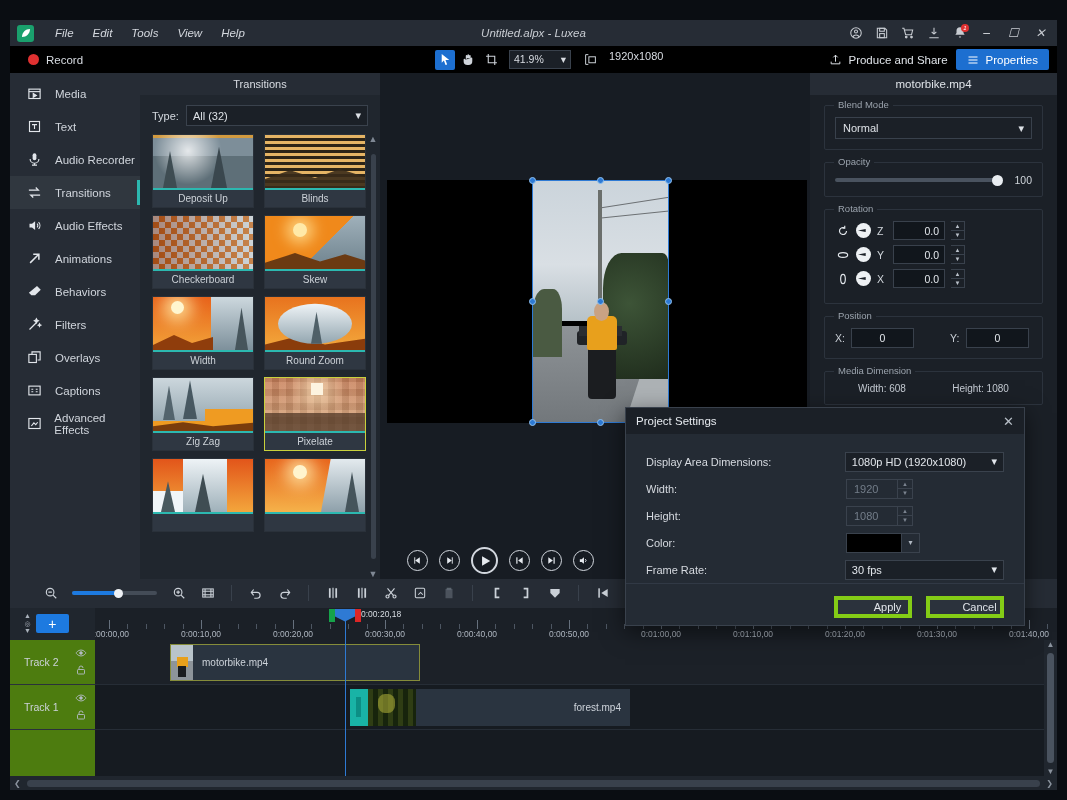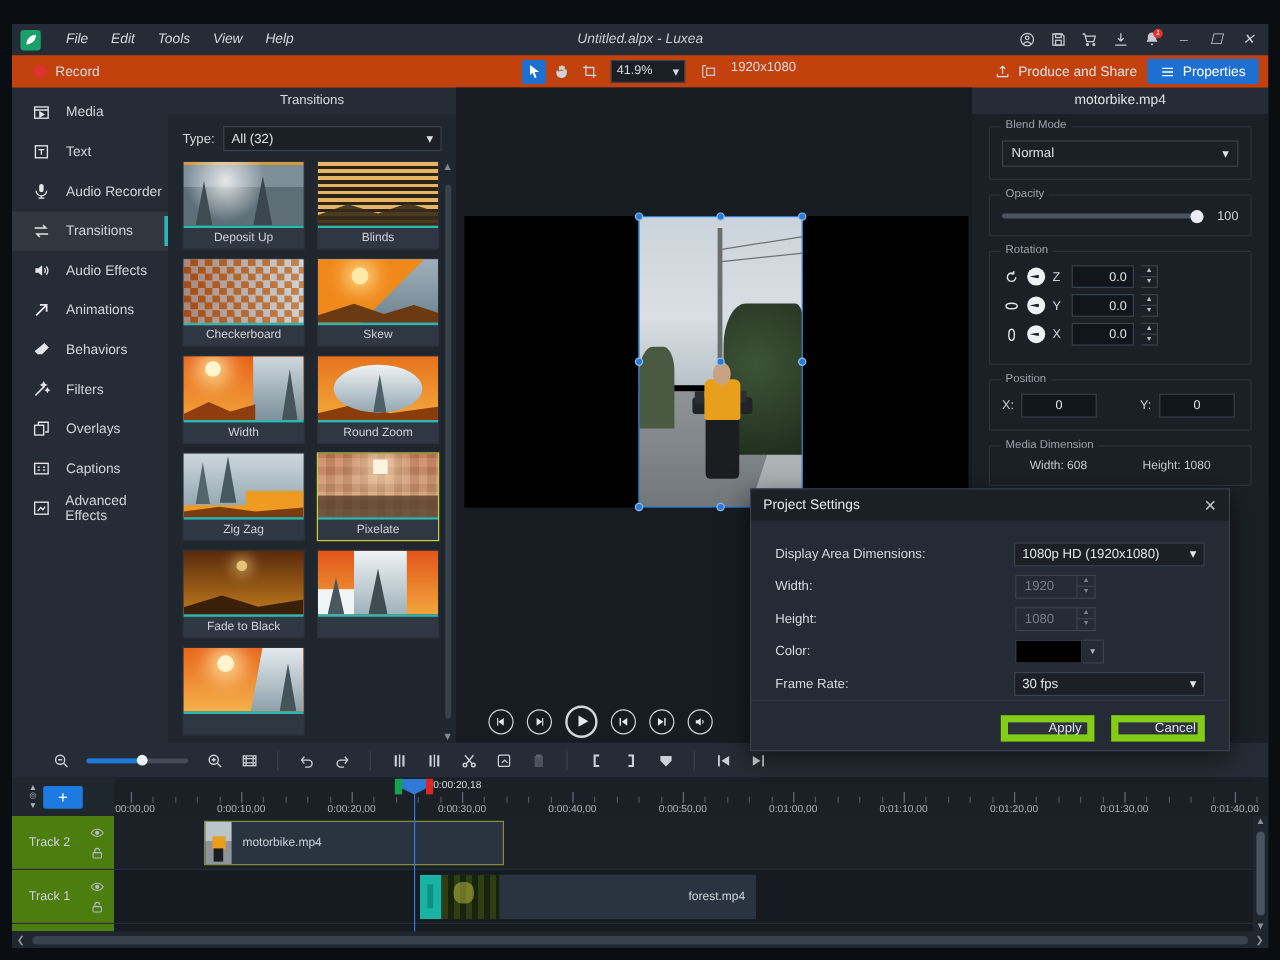--- a/index.html
+++ b/index.html
@@ -49,21 +49,21 @@
     border-radius: 50%; background: #e03131; color: #fff; font-size: 6px;
     display: flex; align-items: center; justify-content: center; line-height: 1;
   }
   .wbtn {
     width: 25px; height: 25px; display: flex; align-items: center; justify-content: center;
     color: #c8ccd2; font-size: 12px;
   }
 
   
   .secondbar {
-    height: 27px; background: #c2410c; display: flex; align-items: center;
+    height: 27px; background: #000000; display: flex; align-items: center;
     flex: 0 0 27px; position: relative;
   }
   .record {
     display: flex; align-items: center; gap: 7px; padding-left: 18px;
   }
   .rec-dot { width: 11px; height: 11px; border-radius: 50%; background: #e03131; }
   .record span { color: #d8dce2; font-size: 11.5px; }
   .tool-group {
     position: absolute; left: 425px; display: flex; align-items: flex-start; gap: 3px;
   }
@@ -334,21 +334,21 @@
     width: 18px; height: 20px; background: #242b34; border: 1px solid #3a424d;
     border-left: none; display: flex; align-items: center; justify-content: center;
     color: #b0b8c2; font-size: 8px;
   }
   .dlg-foot {
     height: 46px; border-top: 1px solid #313945; display: flex;
     align-items: center; justify-content: flex-end; gap: 14px; padding-right: 20px;
     flex: 0 0 46px;
   }
   .dbtn {
-    width: 78px; height: 22px; border: 6px solid #84cc16; background: #2b323c;
+    width: 78px; height: 22px; border: 4px solid #84cc16; background: #2b323c;
     color: #e0e4e9; font-size: 11px; display: flex; align-items: center; justify-content: center; padding-left: 29px;
   }
 
   
   .tlbar {
     height: 29px; background: #262c35; display: flex; align-items: center;
     flex: 0 0 29px; padding-left: 26px; gap: 0;
   }
   .tlb {
     width: 29px; height: 25px; display: flex; align-items: center; justify-content: center;
@@ -718,27 +718,20 @@
           <div class="thumb" style="background:linear-gradient(#c9805a,#d8a97f)">
             <div style="position:absolute;inset:0;background:
               repeating-linear-gradient(90deg,rgba(255,255,255,.07) 0 7px,rgba(0,0,0,.07) 7px 14px),
               repeating-linear-gradient(0deg,rgba(255,255,255,.07) 0 7px,rgba(0,0,0,.07) 7px 14px)"></div>
             <div style="position:absolute;left:46%;top:10%;width:12px;height:12px;background:#fdf4e0;box-shadow:0 0 18px 10px rgba(255,240,200,.55)"></div>
             <div style="position:absolute;left:0;bottom:0;width:100%;height:34%;background:rgba(80,55,38,.75)"></div>
           </div>
           <div class="tcap">Pixelate</div>
         </div>
 
-        <div class="tcard">
-          <div class="thumb" style="background:linear-gradient(#5a2a0c,#c07a1c)">
-            <div style="position:absolute;left:44%;top:16%;width:9px;height:9px;border-radius:50%;background:#e8c077;box-shadow:0 0 10px 5px rgba(230,190,120,.5)"></div>
-            <div style="position:absolute;left:0;bottom:0;width:100%;height:38%;background:#3a2008;clip-path:polygon(0 70%,32% 22%,62% 68%,100% 38%,100% 100%,0 100%)"></div>
-          </div>
-          <div class="tcap">Fade to Black</div>
-        </div>
 
         <div class="tcard">
           <div class="thumb" style="background:linear-gradient(#e2551a,#f3a63c)">
             <div style="position:absolute;left:30%;top:0;width:44%;height:100%;background:linear-gradient(#eef3f6,#9fb1ba)"></div>
             <div style="position:absolute;left:0;bottom:0;width:30%;height:40%;background:#f0f5f8"></div>
             <div style="position:absolute;left:8%;bottom:0;width:14%;height:58%;background:#49595f;clip-path:polygon(50% 0,100% 100%,0 100%)"></div>
             <div style="position:absolute;left:42%;bottom:0;width:16%;height:72%;background:#3f4d53;clip-path:polygon(50% 0,100% 100%,0 100%)"></div>
           </div>
           <div class="tcap"></div>
         </div>

